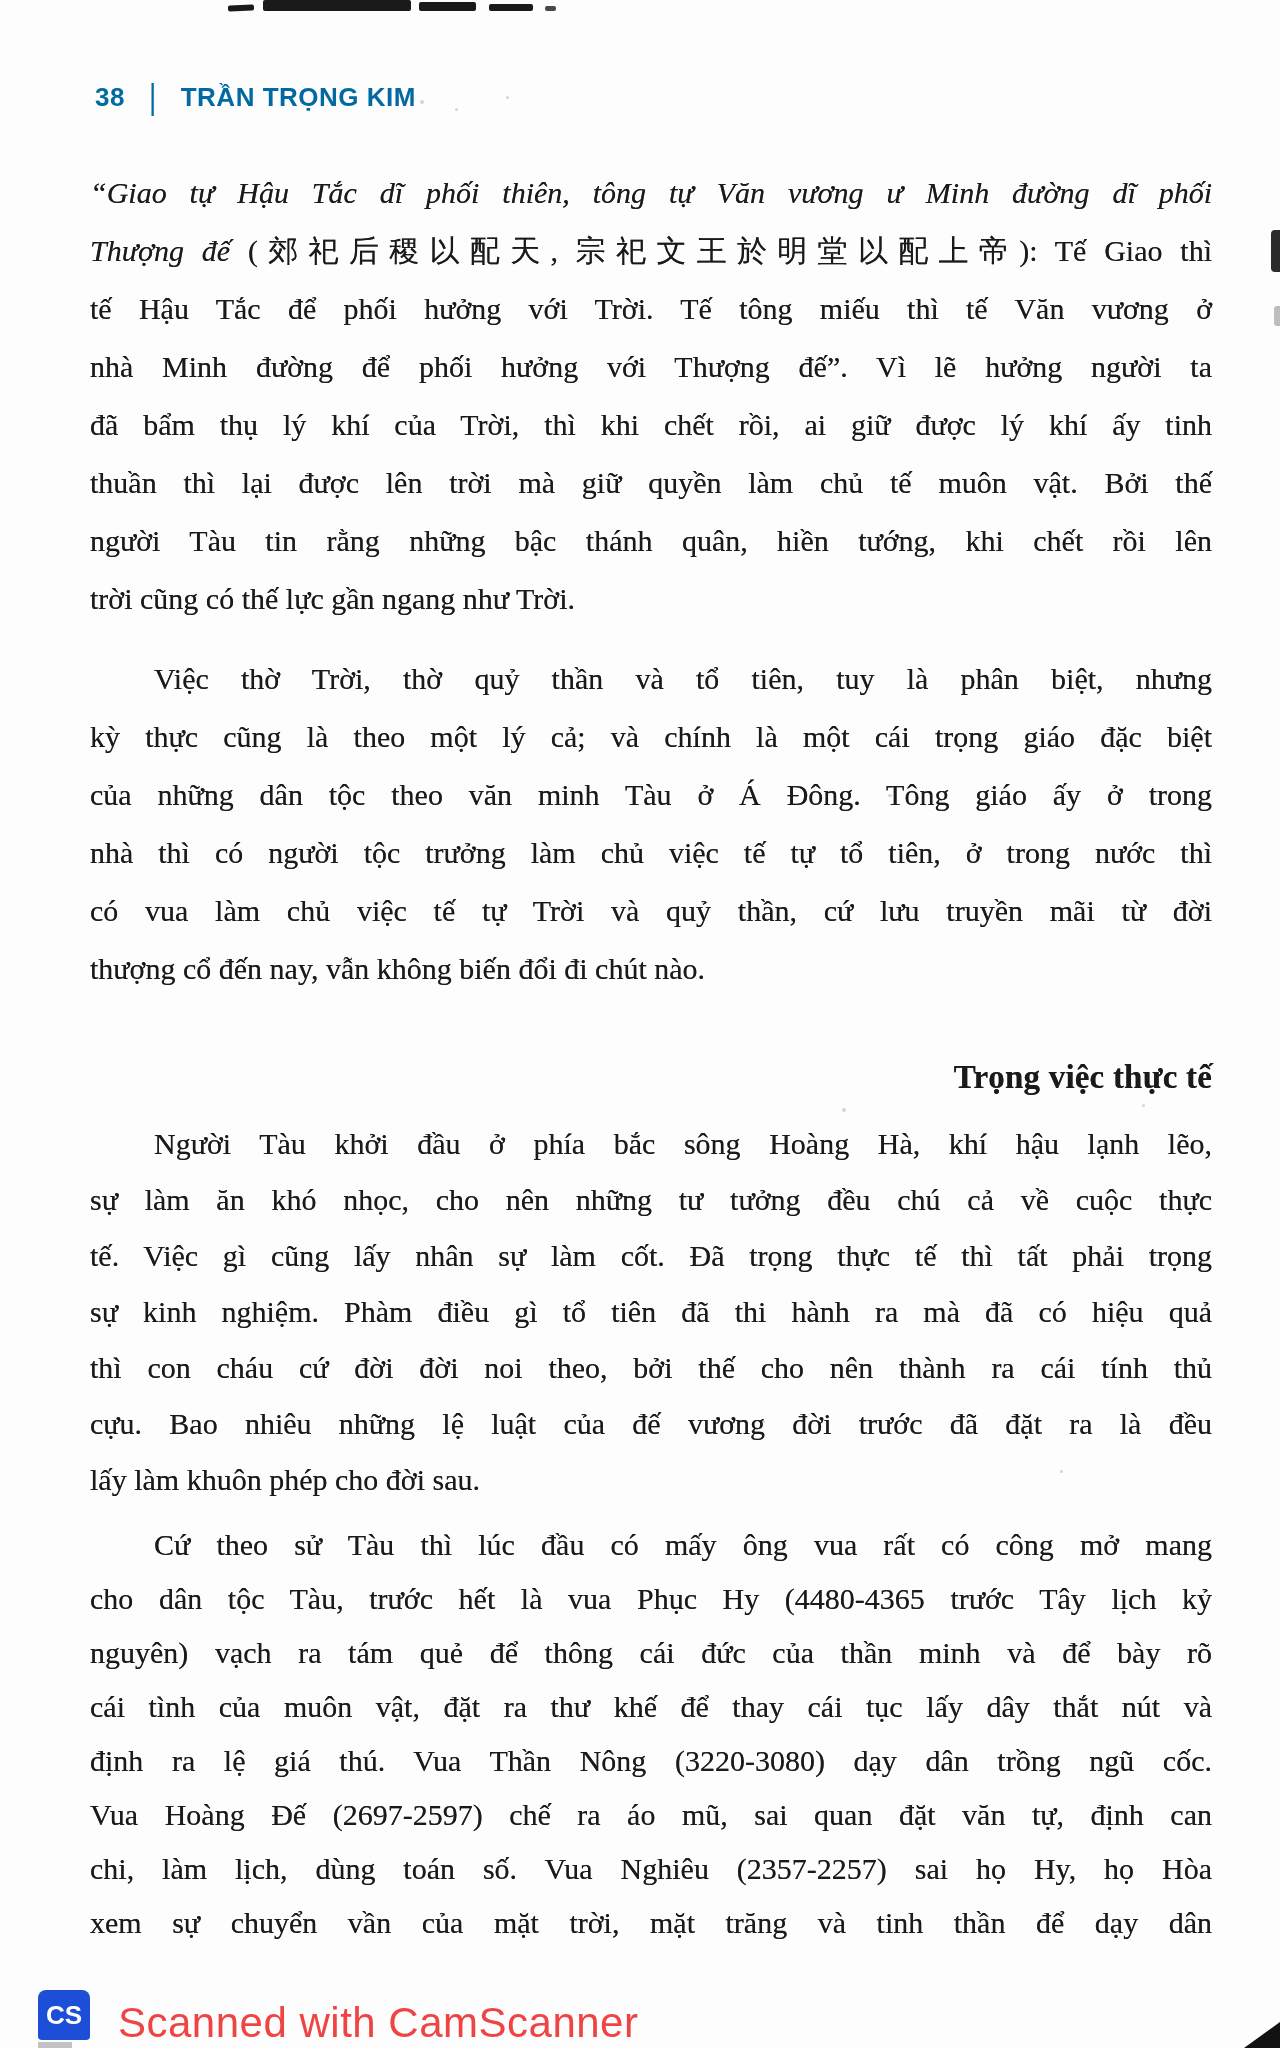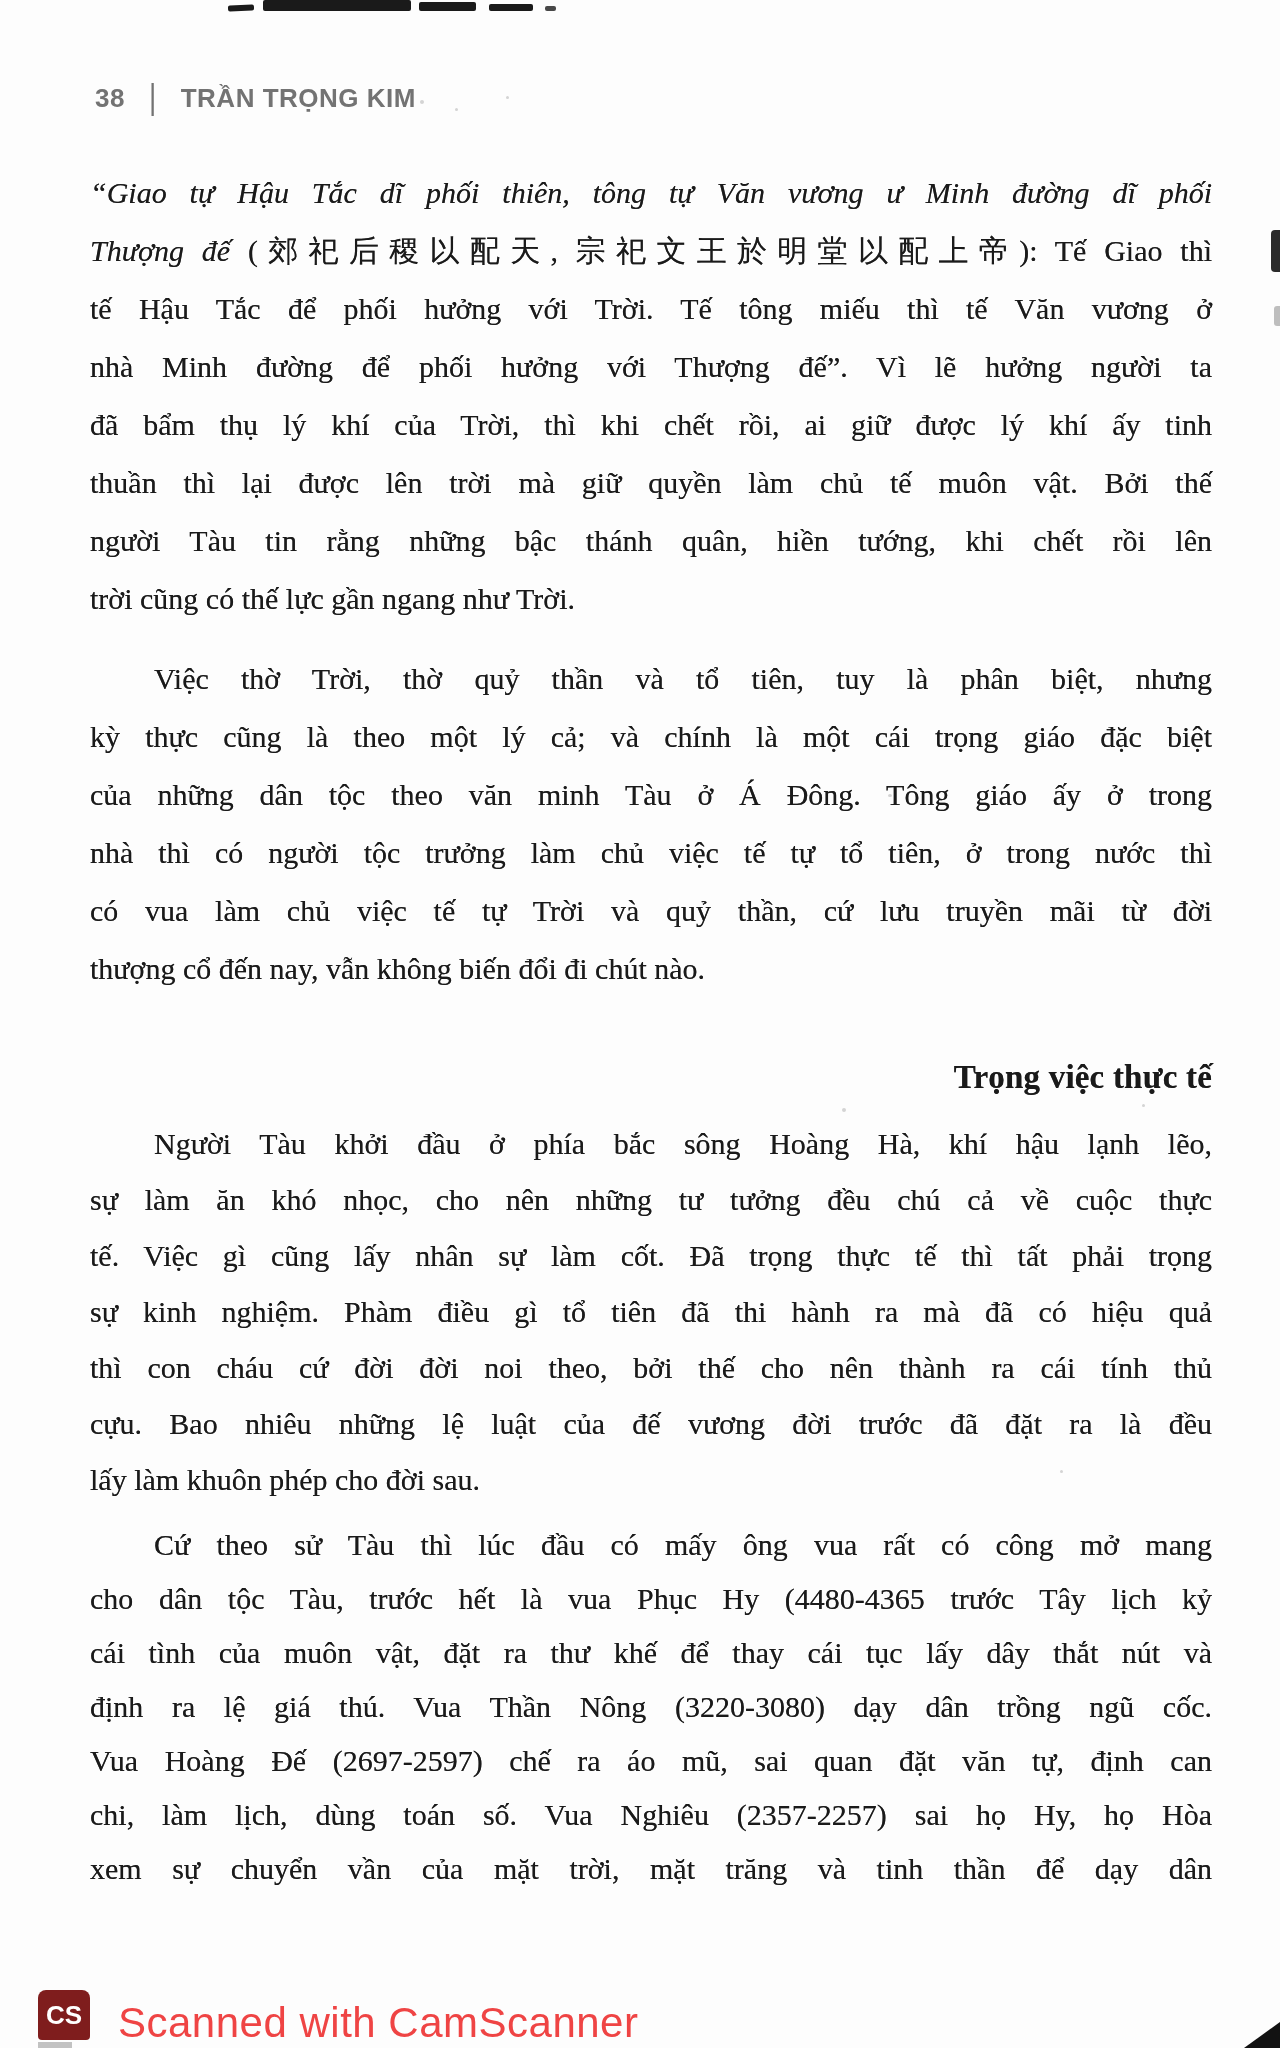--- a/index.html
+++ b/index.html
@@ -32,23 +32,23 @@
   .s3 { left:506px; top:96px;   width:3px; height:3px; }
   .s4 { left:888px; top:794px;  width:4px; height:3px; }
   .s5 { left:842px; top:1108px; width:4px; height:4px; }
   .s6 { left:1142px;top:1104px; width:3px; height:3px; }
   .s7 { left:762px; top:1420px; width:3px; height:3px; }
   .s8 { left:1060px;top:1470px; width:3px; height:3px; }
 
   
   header {
     position:absolute; top:82px; left:95px;
-    display:flex; align-items:center;
+    display:flex; 
     font-family:"Liberation Sans","DejaVu Sans",sans-serif;
-    font-weight:bold; font-size:26px; letter-spacing:.5px; color:#737373;
+    font-weight:bold; font-size:26px; letter-spacing:.5px; color:#0369a1;
   }
   .hdr-divider { margin:0 24px; font-weight:normal; transform:scaleY(1.25); font-size:28px; }
 
   
   main {
     position:absolute; left:90px; top:164px; width:1122px;
     font-size:30px; line-height:58px;
     text-shadow:0 0 .6px rgba(0,0,0,.65);
   }
   .line { text-align:justify; text-align-last:justify; text-justify:inter-word; }
@@ -65,21 +65,21 @@
   #p4 { margin-top:10px; line-height:54px; }
 
   
   footer {
     position:absolute; left:38px; top:1990px; right:0;
     display:flex; align-items:center;
     font-family:"Liberation Sans","DejaVu Sans",sans-serif;
   }
   .cs-logo { width:54px; margin-right:26px; }
   .cs-box {
-    width:52px; height:50px; background:#7f1d1d; border-radius:8px 8px 4px 4px;
+    width:52px; height:50px; background:#1d4ed8; border-radius:8px 8px 4px 4px;
     color:#ffffff; font-weight:bold; font-size:26px;
     display:flex; align-items:center; justify-content:center;
     font-family:"Liberation Sans","DejaVu Sans",sans-serif;
   }
   .cs-tab { width:34px; height:13px; background:#c2c2c2; border-radius:0 0 6px 6px; margin-top:2px; }
   .cs-text { font-size:42px; color:#ef4444; letter-spacing:.5px; }
 </style>
 </head>
 <body>
 
@@ -138,20 +138,21 @@
       <div class="line">tế. Việc gì cũng lấy nhân sự làm cốt. Đã trọng thực tế thì tất phải trọng</div>
       <div class="line">sự kinh nghiệm. Phàm điều gì tổ tiên đã thi hành ra mà đã có hiệu quả</div>
       <div class="line">thì con cháu cứ đời đời noi theo, bởi thế cho nên thành ra cái tính thủ</div>
       <div class="line">cựu. Bao nhiêu những lệ luật của đế vương đời trước đã đặt ra là đều</div>
       <div class="line endpara">lấy làm khuôn phép cho đời sau.</div>
     </section>
 
     <section id="p4">
       <div class="line indent">Cứ theo sử Tàu thì lúc đầu có mấy ông vua rất có công mở mang</div>
       <div class="line">cho dân tộc Tàu, trước hết là vua Phục Hy (4480-4365 trước Tây lịch kỷ</div>
+      <div class="line">nguyên) vạch ra tám quẻ để thông cái đức của thần minh và để bày rõ</div>
       <div class="line">cái tình của muôn vật, đặt ra thư khế để thay cái tục lấy dây thắt nút và</div>
       <div class="line">định ra lệ giá thú. Vua Thần Nông (3220-3080) dạy dân trồng ngũ cốc.</div>
       <div class="line">Vua Hoàng Đế (2697-2597) chế ra áo mũ, sai quan đặt văn tự, định can</div>
       <div class="line">chi, làm lịch, dùng toán số. Vua Nghiêu (2357-2257) sai họ Hy, họ Hòa</div>
       <div class="line">xem sự chuyển vần của mặt trời, mặt trăng và tinh thần để dạy dân</div>
     </section>
 
   </main>
 
   <footer>

